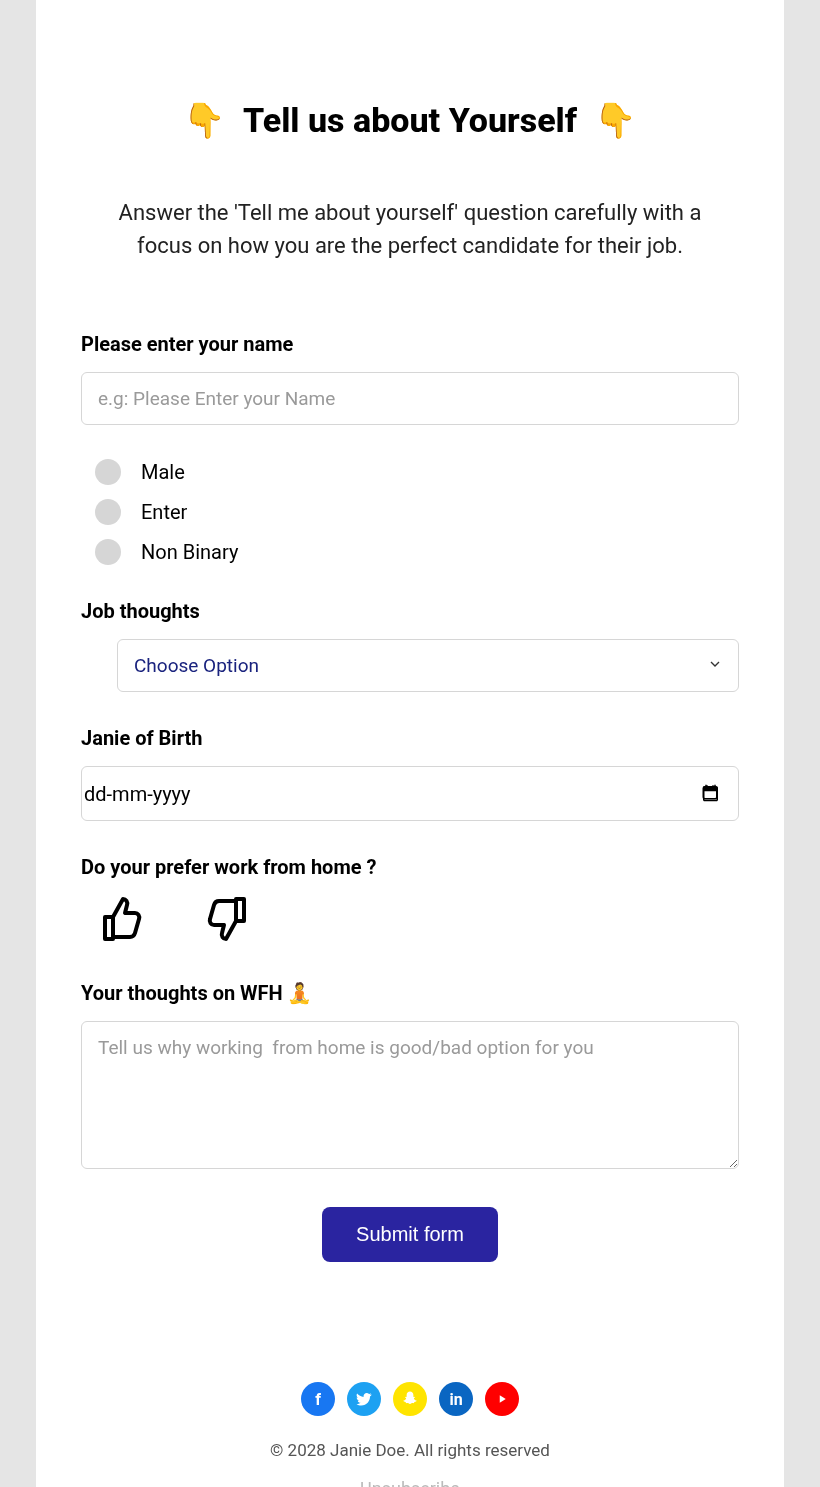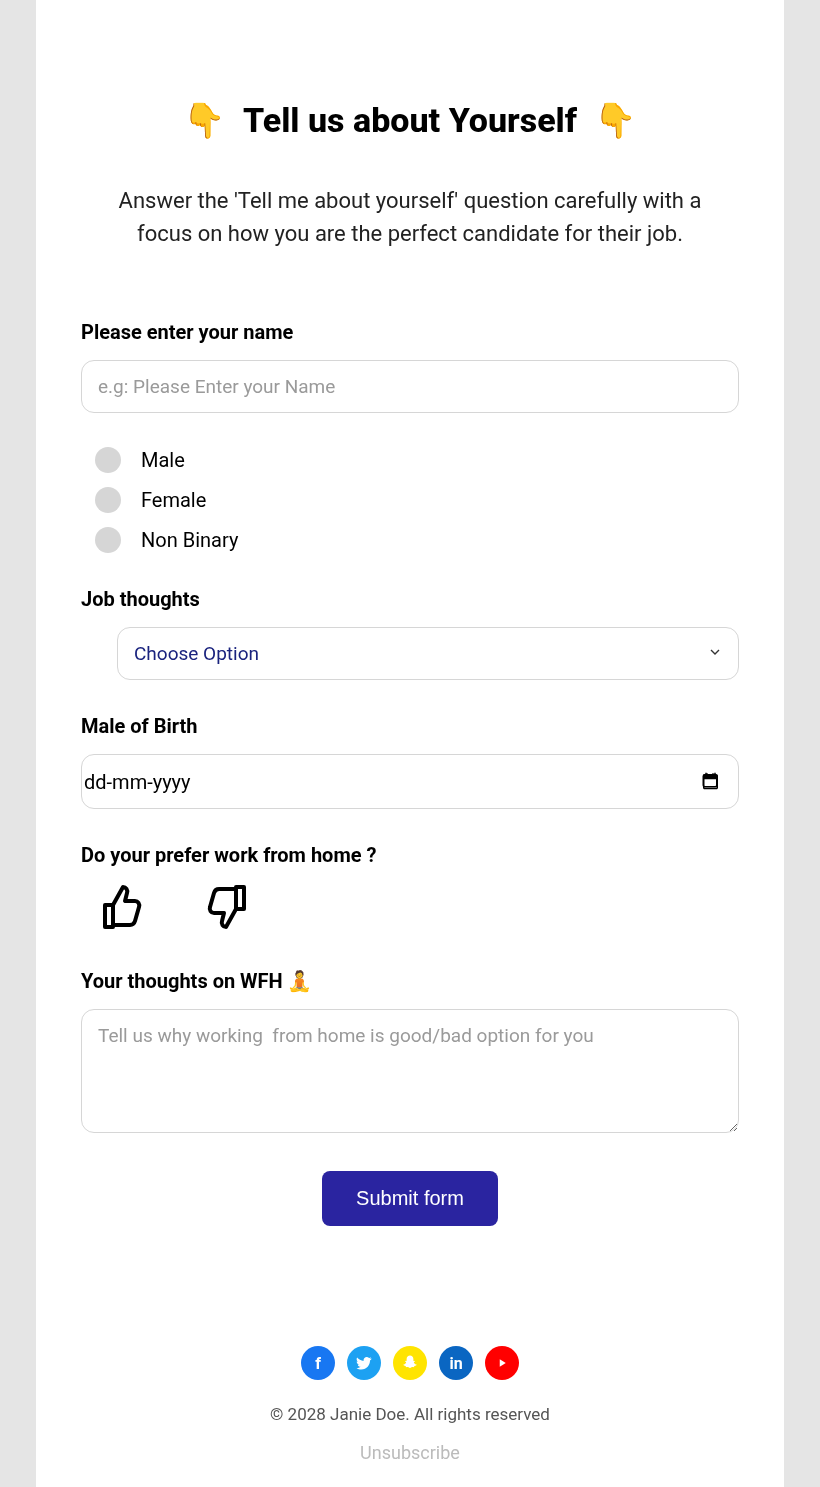--- a/index.html
+++ b/index.html
@@ -15,47 +15,47 @@
   }
   .card {
     background: #fff;
     margin: 0 36px;
     padding: 100px 45px 60px;
   }
   .title {
     font-size: 34px;
     font-weight: 800;
     text-align: center;
-    margin-bottom: 44px;
+    margin-bottom: 56px;
   }
   .intro {
     font-size: 22px;
     text-align: center;
     color: #222;
     margin: 0 auto 70px;
     line-height: 1.5;
     max-width: 620px;
   }
   .label {
     font-weight: 700;
     font-size: 20px;
     margin-bottom: 16px;
   }
   .field-group { margin-bottom: 34px; }
   input[type=text], select, input[type=date], textarea {
     width: 100%;
     font-size: 19px;
     padding: 14px 16px;
     border: 1px solid #d6d6d6;
-    border-radius: 13px;
+    border-radius: 6px;
     font-family: inherit;
     color: #1a237e;
   }
   input[type=text]::placeholder, textarea::placeholder { color: #9a9a9a; }
-  textarea { height: 124px; resize: both; color:#c2410c; }
+  textarea { height: 148px; resize: both; color:#c2410c; }
   .radio-row { display: flex; align-items: center; gap: 20px; margin: 14px 0 14px 14px; }
   .radio-dot {
     width: 26px; height: 26px; border-radius: 50%; background: #d6d6d6;
     display: inline-block; cursor: pointer;
   }
   .radio-label { font-size: 20px; }
   .date-wrap { position: relative; }
   .date-placeholder {
     position: absolute; left: 3px; top: 50%; transform: translateY(-50%);
     font-size: 20px; color: #000; pointer-events:none;
@@ -103,21 +103,21 @@
       <input type="text" placeholder="e.g: Please Enter your Name" style="">
     </div>
 
     <div class="field-group">
       <div class="radio-row">
         <span class="radio-dot"></span>
         <span class="radio-label">Male</span>
       </div>
       <div class="radio-row">
         <span class="radio-dot"></span>
-        <span class="radio-label">Female</span>
+        <span class="radio-label">Enter</span>
       </div>
       <div class="radio-row">
         <span class="radio-dot"></span>
         <span class="radio-label">Non Binary</span>
       </div>
     </div>
 
     <div class="field-group">
       <div class="label">Job thoughts</div>
       <div class="select-wrap">
@@ -126,21 +126,21 @@
         </select>
         <span class="chev">
           <svg width="16" height="16" viewBox="0 0 24 24" fill="none" stroke="#333" stroke-width="2">
               <polyline points="6 9 12 15 18 9"></polyline>
             </svg>
         </span>
       </div>
     </div>
 
     <div class="field-group">
-      <div class="label">Male of Birth</div>
+      <div class="label">Janie of Birth</div>
       <div class="date-wrap">
         <input type="date" style="">
         <span class="date-placeholder">dd-mm-yyyy</span>
         <span class="calendar-icon">
           <svg width="18" height="18" viewBox="0 0 24 24" fill="#000">
               <rect x="3" y="5" width="18" height="16" rx="2" fill="none" stroke="#000" stroke-width="2"></rect>
               <line x1="3" y1="10" x2="21" y2="10" stroke="#000" stroke-width="2"></line>
               <line x1="8" y1="3" x2="8" y2="7" stroke="#000" stroke-width="2"></line>
               <line x1="16" y1="3" x2="16" y2="7" stroke="#000" stroke-width="2"></line>
             </svg>

